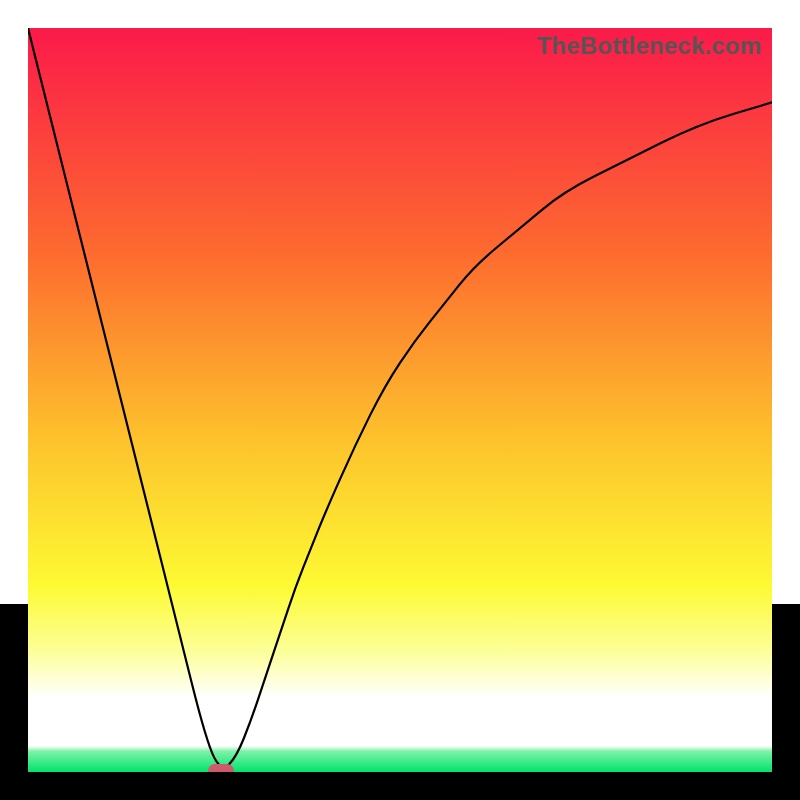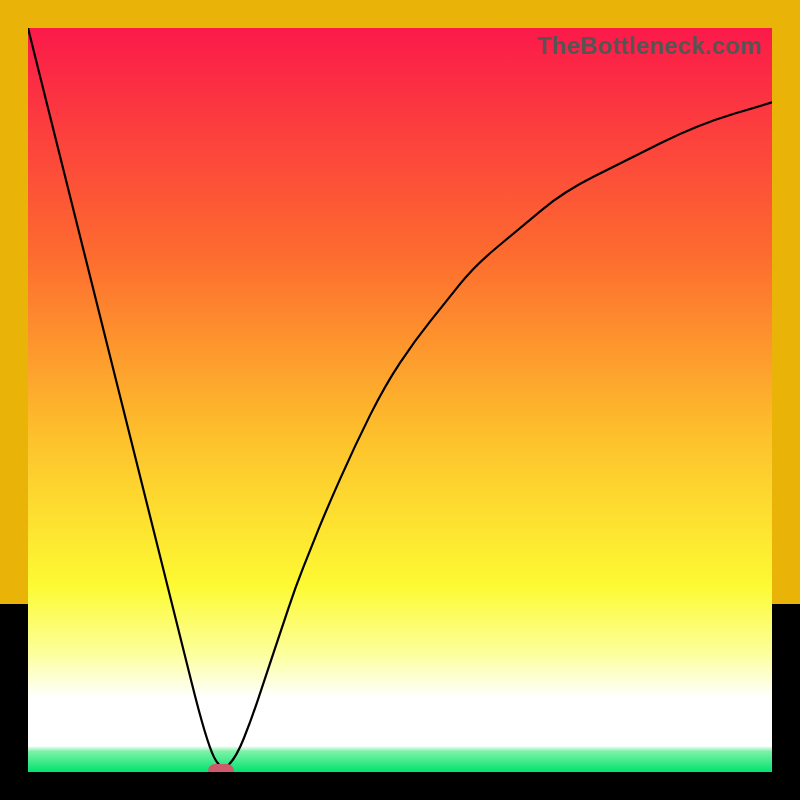--- a/index.html
+++ b/index.html
@@ -7,21 +7,21 @@
     padding: 0;
     width: 800px;
     height: 800px;
     overflow: hidden;
     font-family: Arial, Helvetica, sans-serif;
     background: #000;
   }
   .outer {
     width: 800px;
     height: 604px;
-    background: #eab308;
+    background: #ffffff;
     position: relative;
   }
   .plot {
     position: absolute;
     left: 28px;
     top: 28px;
     width: 744px;
     height: 744px;
     overflow: hidden;
   }

